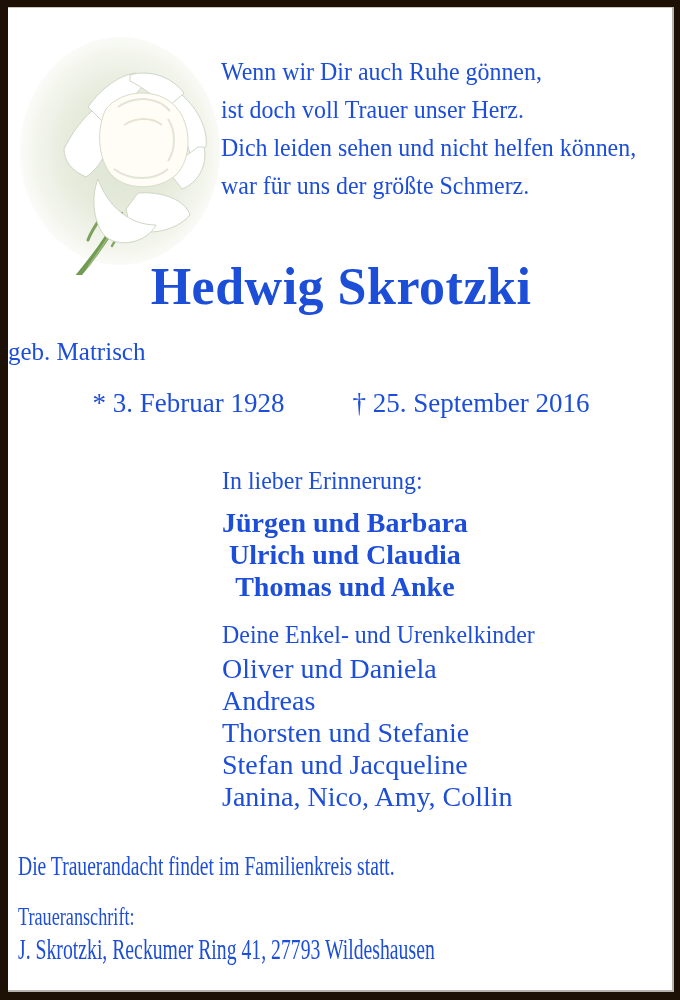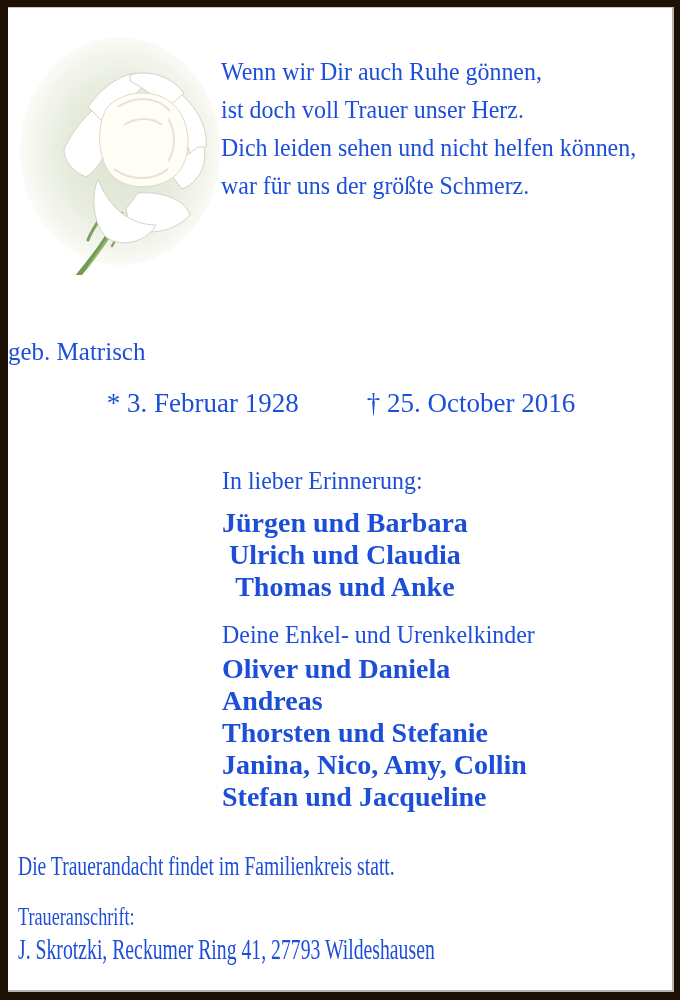--- a/index.html
+++ b/index.html
@@ -36,21 +36,21 @@
   .maiden{left:0;right:0;top:330px;text-align:left;font-size:25px;line-height:30px;}
   .dates{
     left:0;right:0;top:380px;
     display:flex;justify-content:center;gap:68px;
     font-size:27px;line-height:32px;
   }
 
   .intro1{left:214px;top:458px;font-size:26px;line-height:32px;}
   .group1{left:214px;top:500px;font-size:28px;font-weight:bold;line-height:32px;text-align:center;}
   .intro2{left:214px;top:612px;font-size:26px;line-height:32px;}
-  .group2{left:214px;top:646px;font-size:28px;font-weight:bold;line-height:32px;}
+  .group2{left:214px;top:646px;font-size:28px;font-weight:normal;line-height:32px;}
 
   .service{left:10px;top:842px;font-size:28px;line-height:34px;}
   .addr-label{left:10px;top:895px;font-size:26px;line-height:30px;}
   .address{left:10px;top:925px;font-size:29px;line-height:34px;}
 </style>
 </head>
 <body>
 
 <div class="page">
 
@@ -91,42 +91,43 @@
     </g>
   </svg>
 
   <div class="abs poem cond92">
     <div class="line">Wenn wir Dir auch Ruhe gönnen,</div>
     <div class="line">ist doch voll Trauer unser Herz.</div>
     <div class="line">Dich leiden sehen und nicht helfen können,</div>
     <div class="line">war für uns der größte Schmerz.</div>
   </div>
 
+  <div class="abs name line">Hedwig Skrotzki</div>
   <div class="abs maiden line">geb. Matrisch</div>
 
   <div class="abs dates">
     <span class="line">* 3. Februar 1928</span>
-    <span class="line">† 25. October 2016</span>
+    <span class="line">† 25. September 2016</span>
   </div>
 
   <div class="abs intro1 line cond92">In lieber Erinnerung:</div>
 
   <div class="abs group1">
     <div class="line">Jürgen und Barbara</div>
     <div class="line">Ulrich und Claudia</div>
     <div class="line">Thomas und Anke</div>
   </div>
 
   <div class="abs intro2 line cond92">Deine Enkel- und Urenkelkinder</div>
 
   <div class="abs group2">
     <div class="line">Oliver und Daniela</div>
     <div class="line">Andreas</div>
     <div class="line">Thorsten und Stefanie</div>
+    <div class="line">Stefan und Jacqueline</div>
     <div class="line">Janina, Nico, Amy, Collin</div>
-    <div class="line">Stefan und Jacqueline</div>
   </div>
 
   <div class="abs service line cond70">Die Trauerandacht findet im Familienkreis statt.</div>
   <div class="abs addr-label line cond70">Traueranschrift:</div>
   <div class="abs address line cond68">J. Skrotzki, Reckumer Ring 41, 27793 Wildeshausen</div>
 
 </div>
 
 </body></html>

